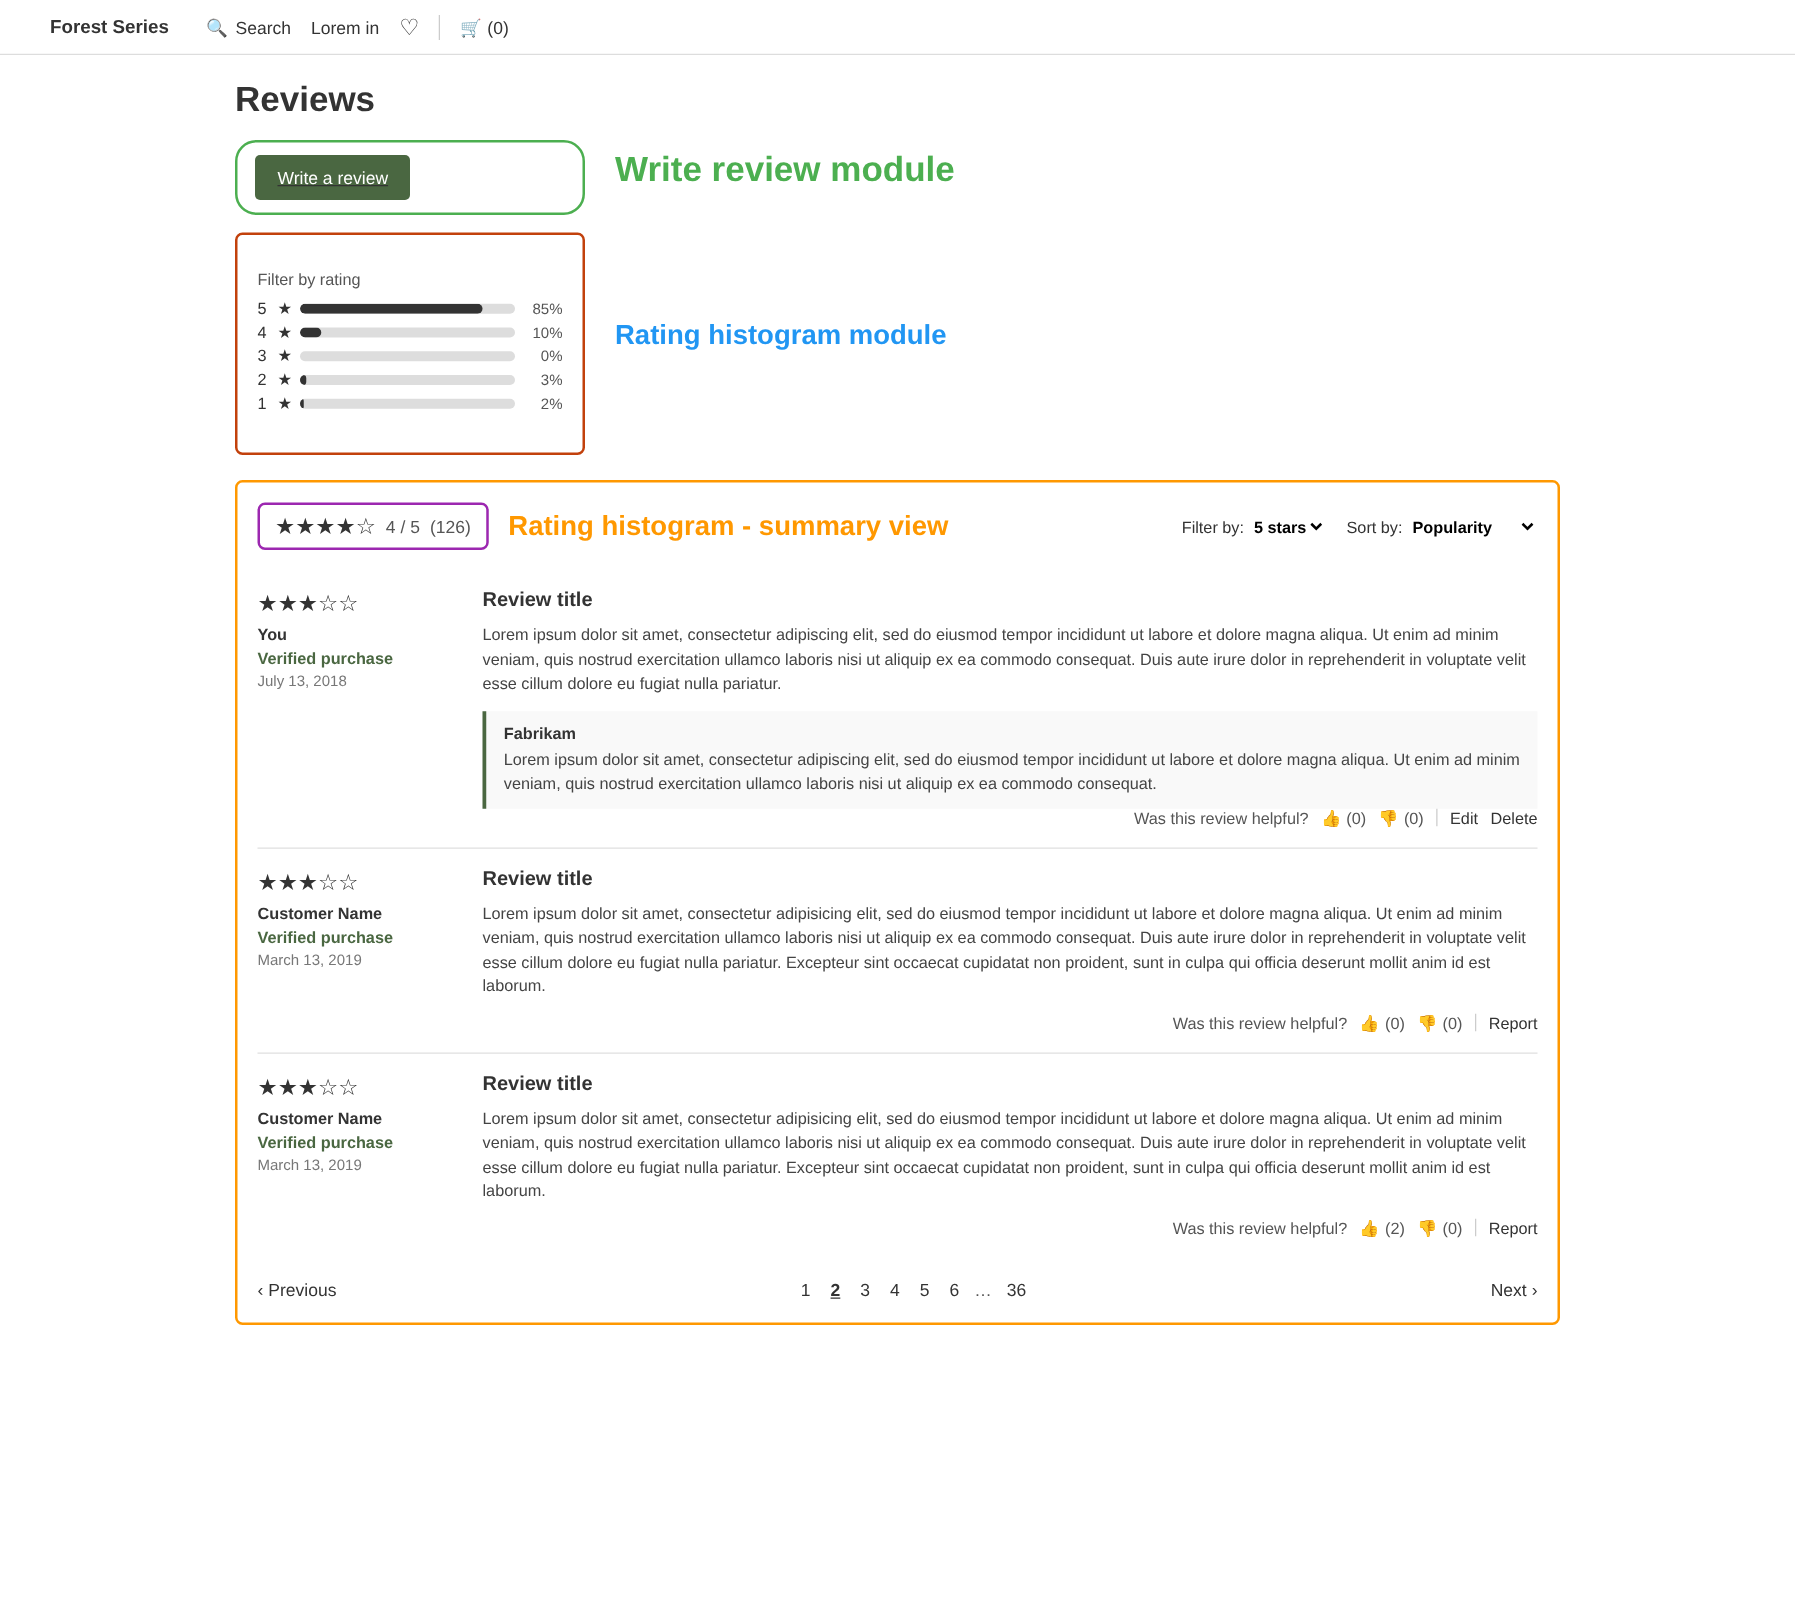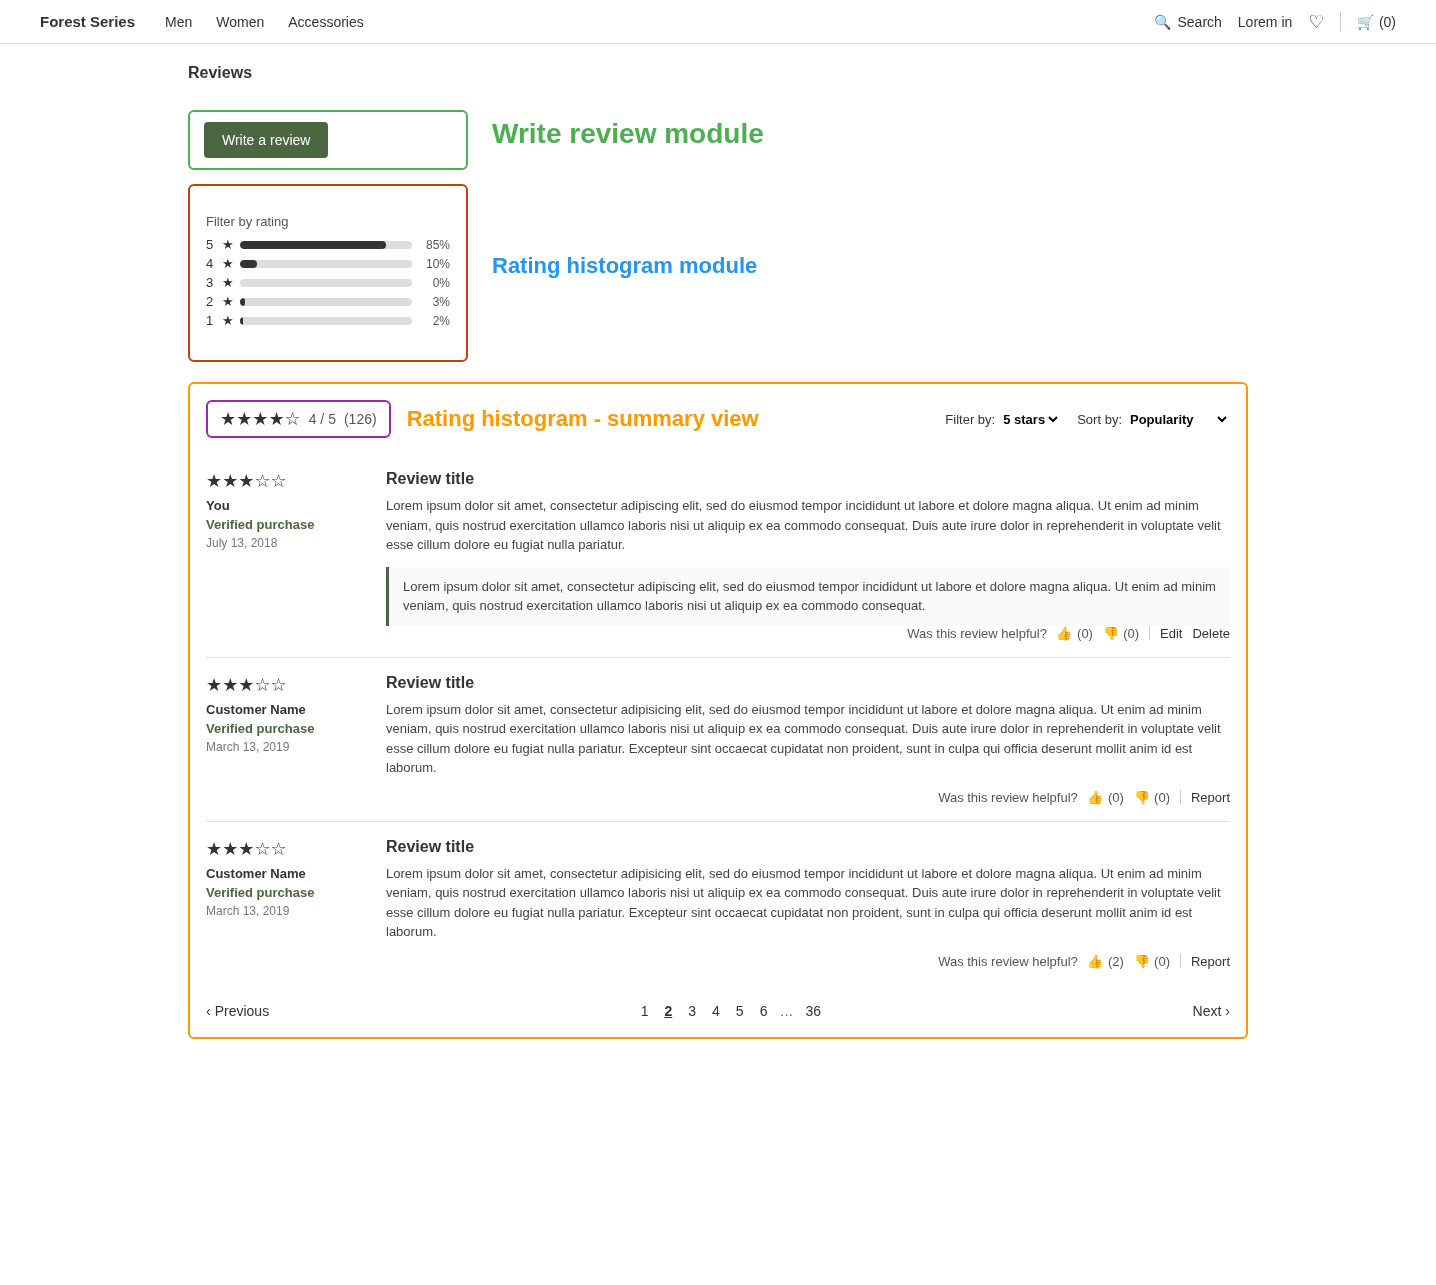--- a/index.html
+++ b/index.html
@@ -12,24 +12,24 @@
     .nav-link { text-decoration: none; color: #333; font-size: 14px; cursor: pointer; }
     .nav-right { display: flex; align-items: center; gap: 16px; }
     .nav-search { display: flex; align-items: center; gap: 6px; font-size: 14px; cursor: pointer; }
     .nav-sign-in { font-size: 14px; cursor: pointer; }
     .nav-icon { font-size: 18px; cursor: pointer; }
     .nav-divider { width: 1px; height: 20px; background: #ccc; }
     .nav-cart { display: flex; align-items: center; gap: 4px; font-size: 14px; cursor: pointer; }
 
     
     .page { padding: 20px 40px; max-width: 1140px; margin: 0 auto; }
-    .page-title { font-size: 16px; font-weight: bold; margin-bottom: 28px; }
-
-    
-    .write-review-module { border: 2px solid #4caf50; border-radius: 6px; padding: 10px 14px; display: inline-flex; align-items: center; }
+    .page-title { font-size: 28px; font-weight: bold; margin-bottom: 16px; }
+
+    
+    .write-review-module { border: 2px solid #4caf50; border-radius: 17px; padding: 10px 14px; display: inline-flex; align-items: center; text-decoration: underline; }
     .write-review-btn { background: #4a6741; color: #fff; border: none; padding: 10px 18px; border-radius: 4px; cursor: pointer; font-size: 14px; }
 
     
     .rating-histogram-module { border: 2px solid #c2410c; border-radius: 6px; padding: 28px 16px; min-width: 280px; }
     .filter-label { font-size: 13px; color: #555; margin-bottom: 8px; }
     .histogram-row { display: flex; align-items: center; gap: 6px; margin-bottom: 4px; }
     .hist-star-num { font-size: 13px; width: 10px; }
     .hist-star-icon { font-size: 13px; color: #333; }
     .hist-bar-bg { flex: 1; height: 8px; background: #ddd; border-radius: 4px; overflow: hidden; }
     .hist-bar-fill { height: 100%; background: #333; border-radius: 4px; }
@@ -76,25 +76,20 @@
     .pagination-page { cursor: pointer; color: #333; text-decoration: none; padding: 2px 4px; }
     .pagination-page.active { text-decoration: underline; font-weight: bold; }
     .pagination-ellipsis { color: #555; }
     .pagination-next { display: flex; align-items: center; gap: 4px; cursor: pointer; font-size: 14px; color: #333; }
   </style>
 </head>
 <body>
 
 <nav class="nav">
   <span class="nav-logo">Forest Series</span>
-  <div class="nav-links">
-    <a class="nav-link">Men</a>
-    <a class="nav-link">Women</a>
-    <a class="nav-link">Accessories</a>
-  </div>
   <div class="nav-right">
     <div class="nav-search">
       <span>🔍</span>
       <span>Search</span>
     </div>
     <span class="nav-sign-in">Lorem in</span>
     <span class="nav-icon">♡</span>
     <div class="nav-divider"></div>
     <div class="nav-cart">
       <span>🛒</span>
@@ -208,20 +203,21 @@
       <div class="review-stars">★★★☆☆</div>
       <div class="review-author">You</div>
       <div class="review-verified">Verified purchase</div>
       <div class="review-date">July 13, 2018</div>
     </div>
     <div class="review-right">
       <div class="review-title">Review title</div>
       <div class="review-body">Lorem ipsum dolor sit amet, consectetur adipiscing elit, sed do eiusmod tempor incididunt ut labore et dolore magna aliqua. Ut enim ad minim veniam, quis nostrud exercitation ullamco laboris nisi ut aliquip ex ea commodo consequat. Duis aute irure dolor in reprehenderit in voluptate velit esse cillum dolore eu fugiat nulla pariatur.</div>
 
       <div class="response-box">
+        <div class="response-author">Fabrikam</div>
         <div class="response-body">Lorem ipsum dolor sit amet, consectetur adipiscing elit, sed do eiusmod tempor incididunt ut labore et dolore magna aliqua. Ut enim ad minim veniam, quis nostrud exercitation ullamco laboris nisi ut aliquip ex ea commodo consequat.</div>
       </div>
 
       <div class="review-actions">
     <span>Was this review helpful?</span>
     <div class="helpful-btn">
       <span>👍</span>
       <span>(0)</span>
     </div>
     <div class="helpful-btn">

